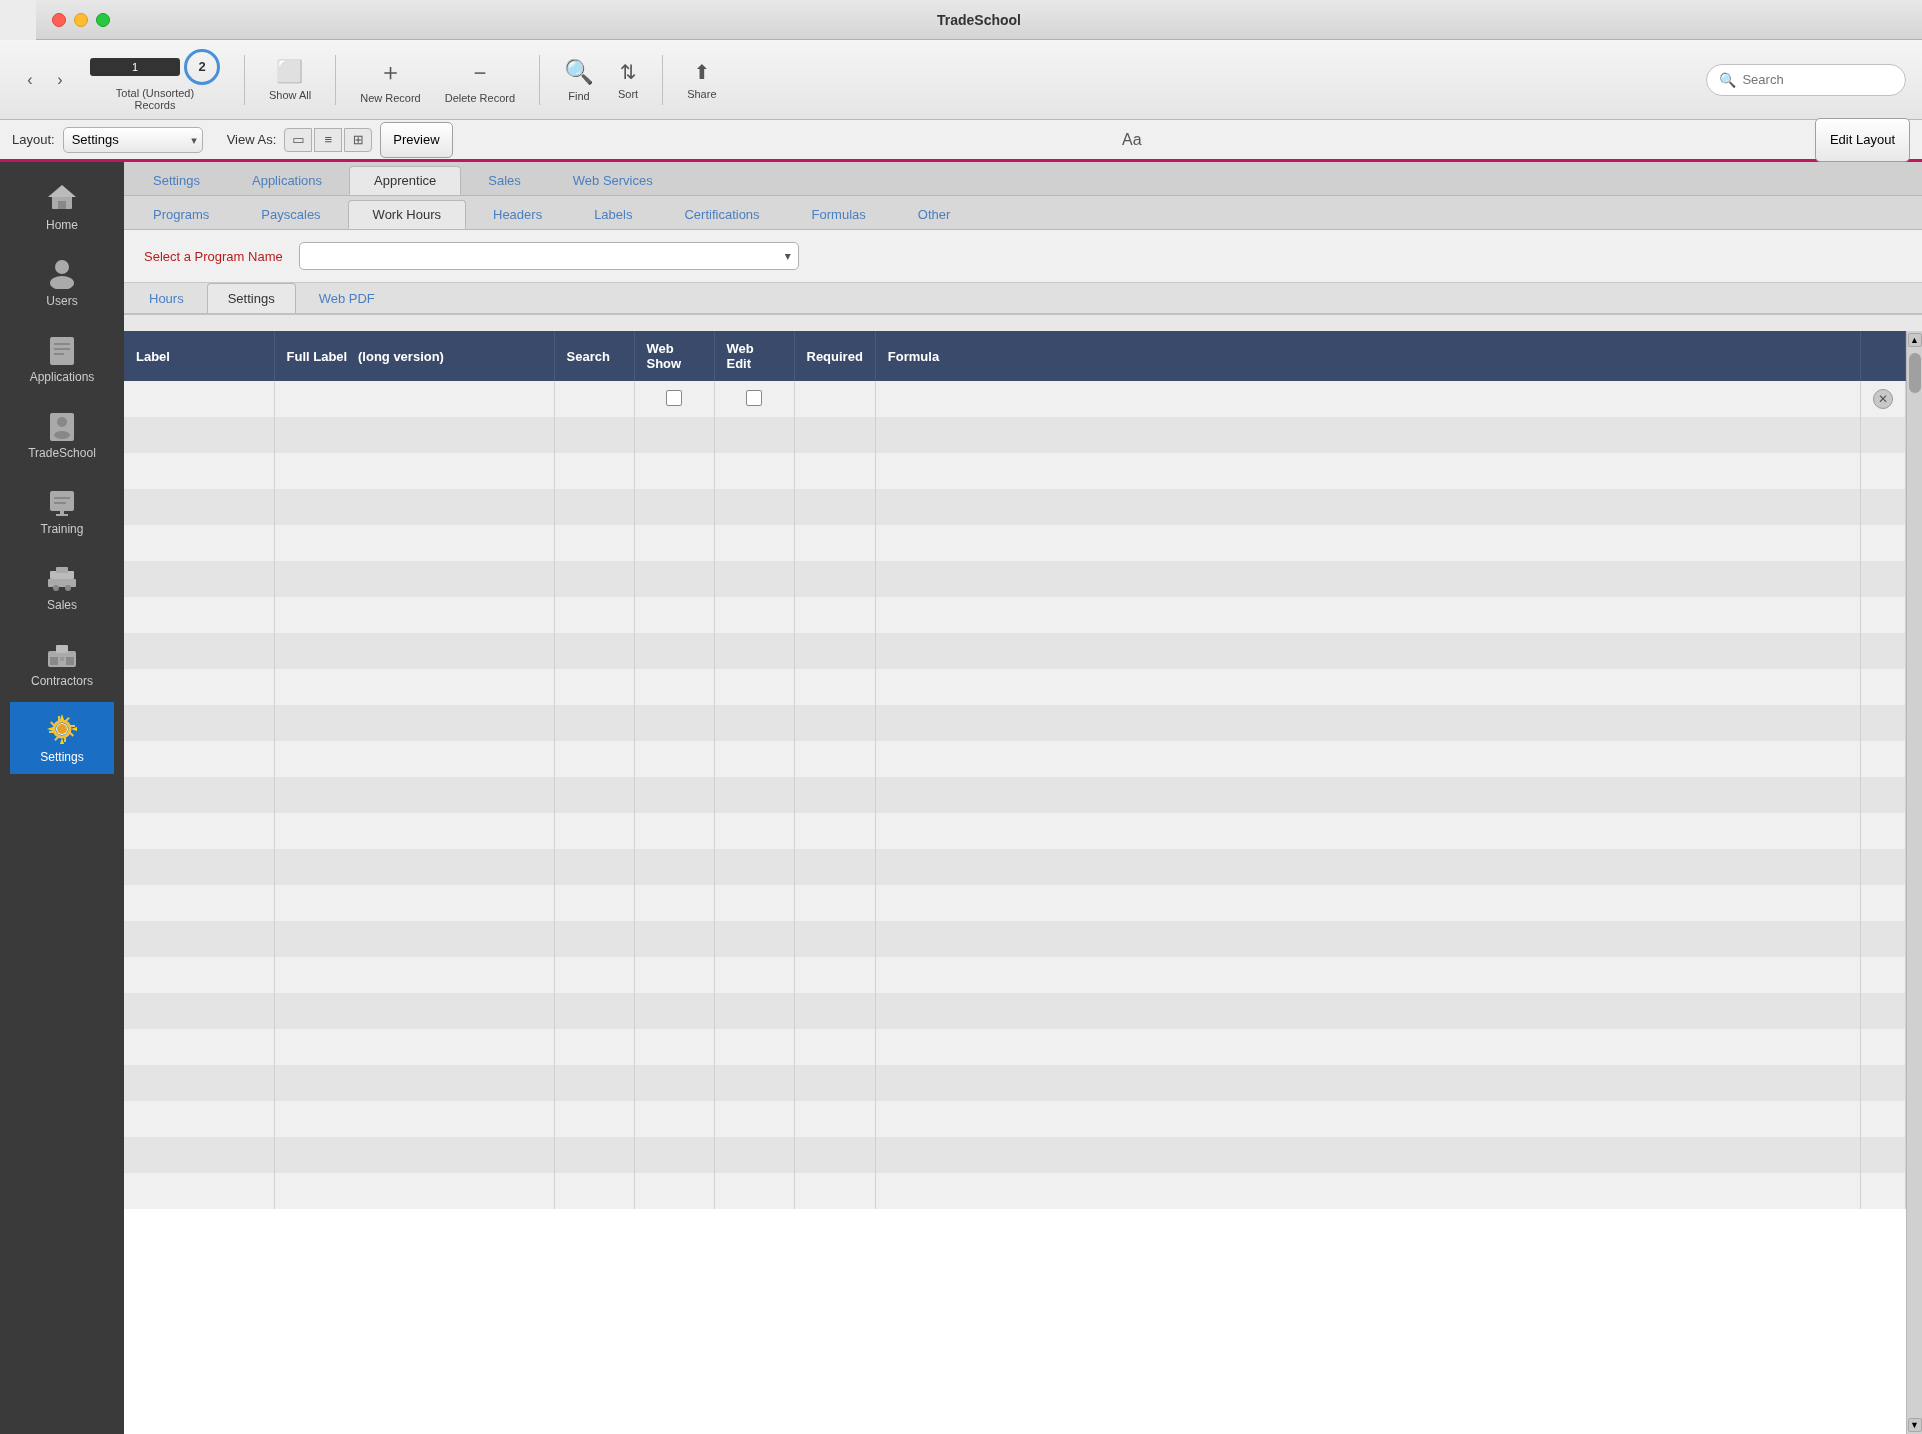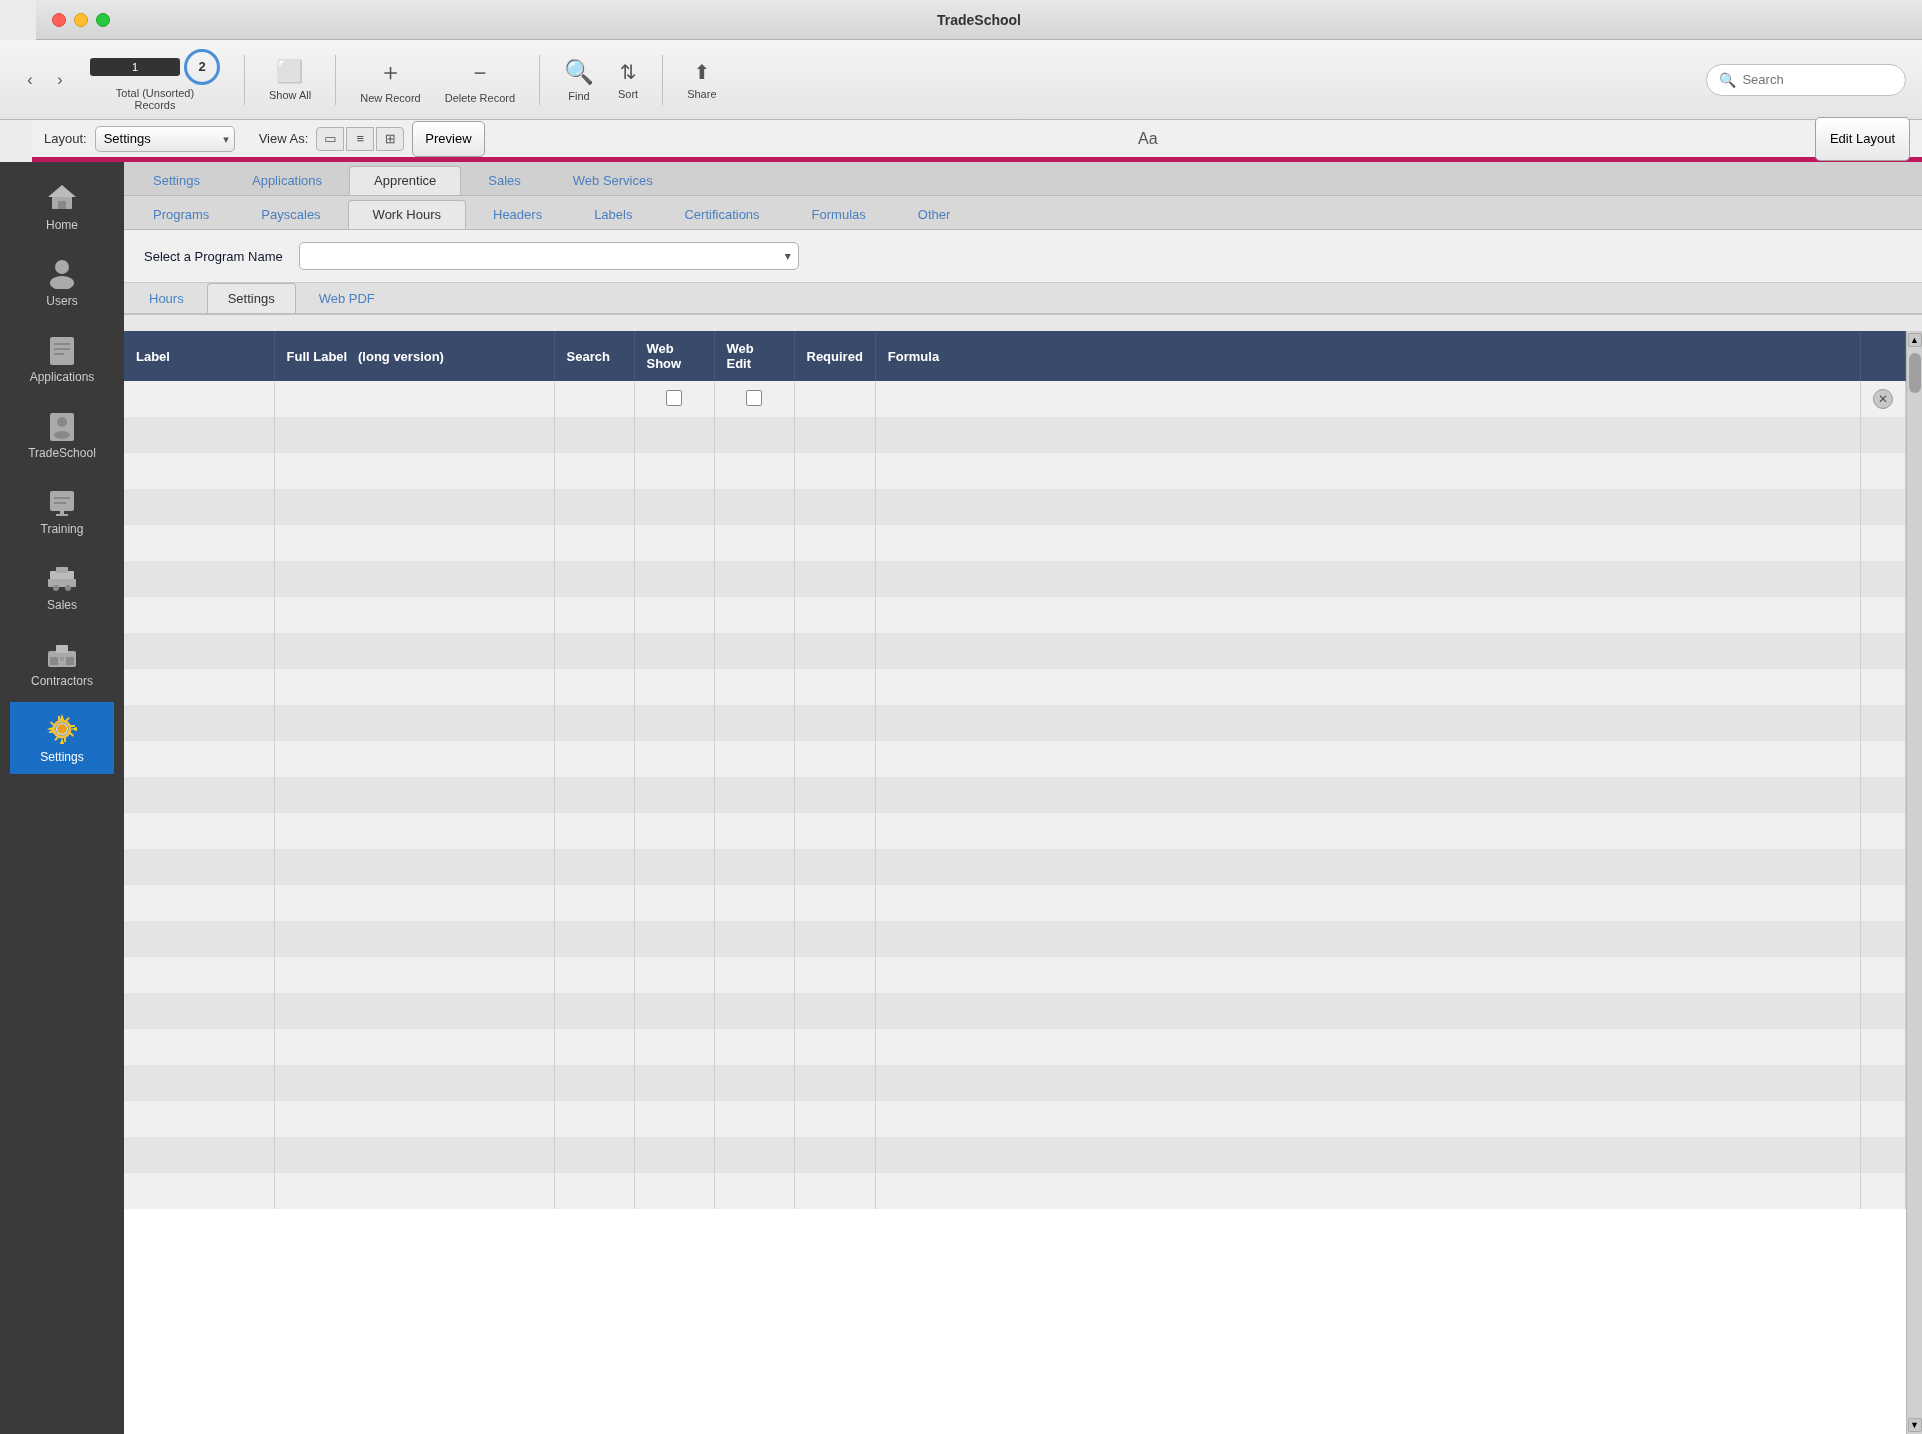--- a/index.html
+++ b/index.html
@@ -148,26 +148,25 @@
       margin-left: auto;
       width: 200px;
       height: 32px;
     }
     .search-icon-char { color: #888; font-size: 14px; }
 
     
     .layout-bar {
       height: 42px;
       background: #f0f0f0;
-      border-bottom: 5px solid #be185d;
+      border-bottom: 3px solid #be185d;
       display: flex;
       align-items: center;
       padding: 0 12px;
       gap: 8px;
-      margin-left: 32px;
     }
     .layout-label { font-size: 13px; color: #333; font-weight: 500; }
     .layout-select {
       height: 26px;
       border: 1px solid #b0b0b0;
       border-radius: 5px;
       background: linear-gradient(to bottom, #fff, #e8e8e8);
       font-size: 13px;
       padding: 0 20px 0 8px;
       appearance: none;
@@ -306,21 +305,21 @@
 
     
     .program-select-row {
       background: #f0f0f0;
       padding: 12px 20px;
       display: flex;
       align-items: center;
       gap: 16px;
       border-bottom: 1px solid #c8c8c8;
     }
-    .program-select-label { font-size: 13px; color: #0f172a; font-weight: 500; }
+    .program-select-label { font-size: 13px; color: #b91c1c; font-weight: 500; }
     .program-select-wrapper {
       position: relative;
       flex: 1;
       max-width: 500px;
     }
     .program-select {
       width: 100%;
       height: 28px;
       border: 1px solid #b0b0b0;
       border-radius: 5px;

